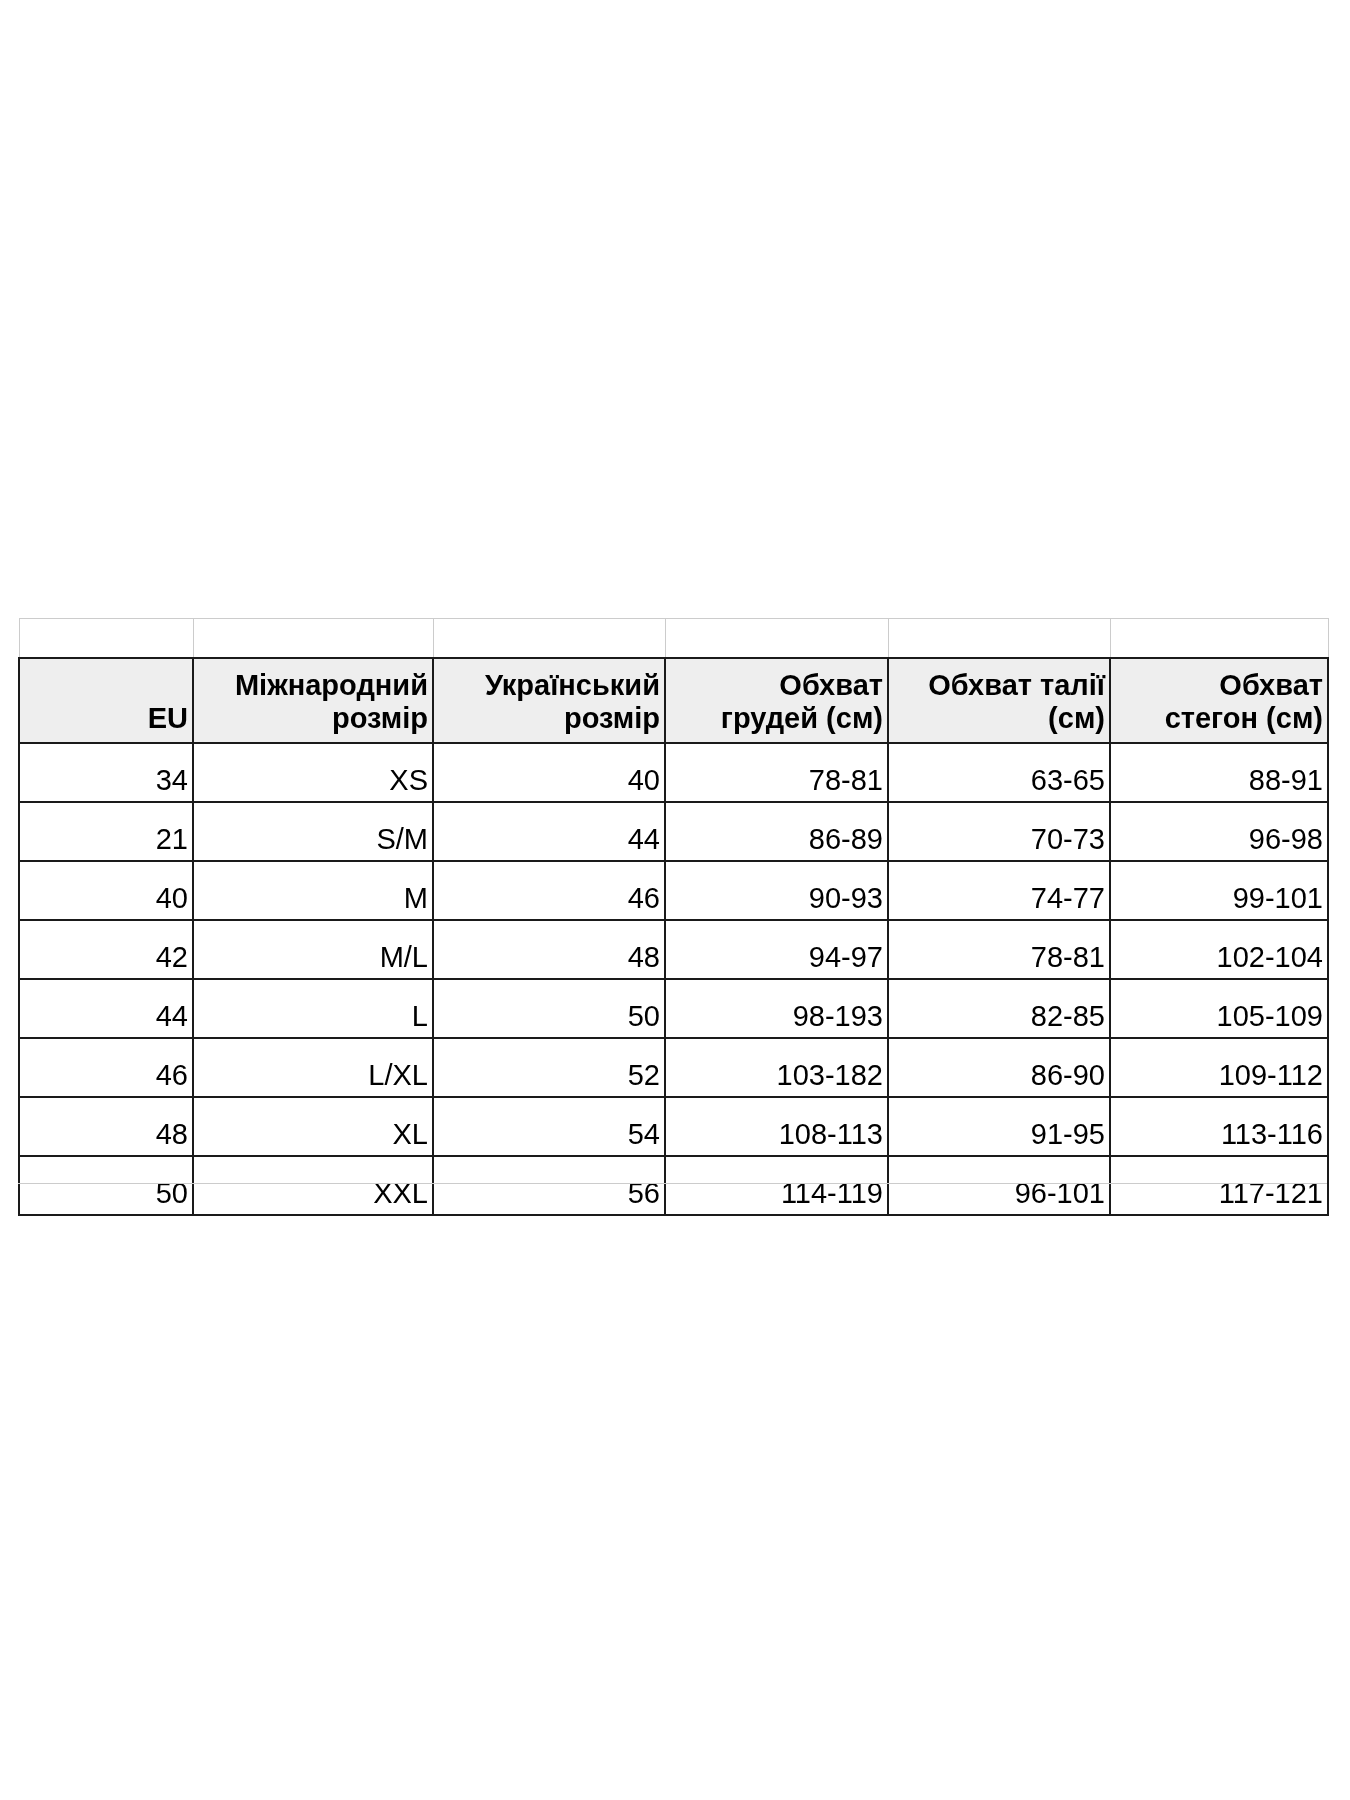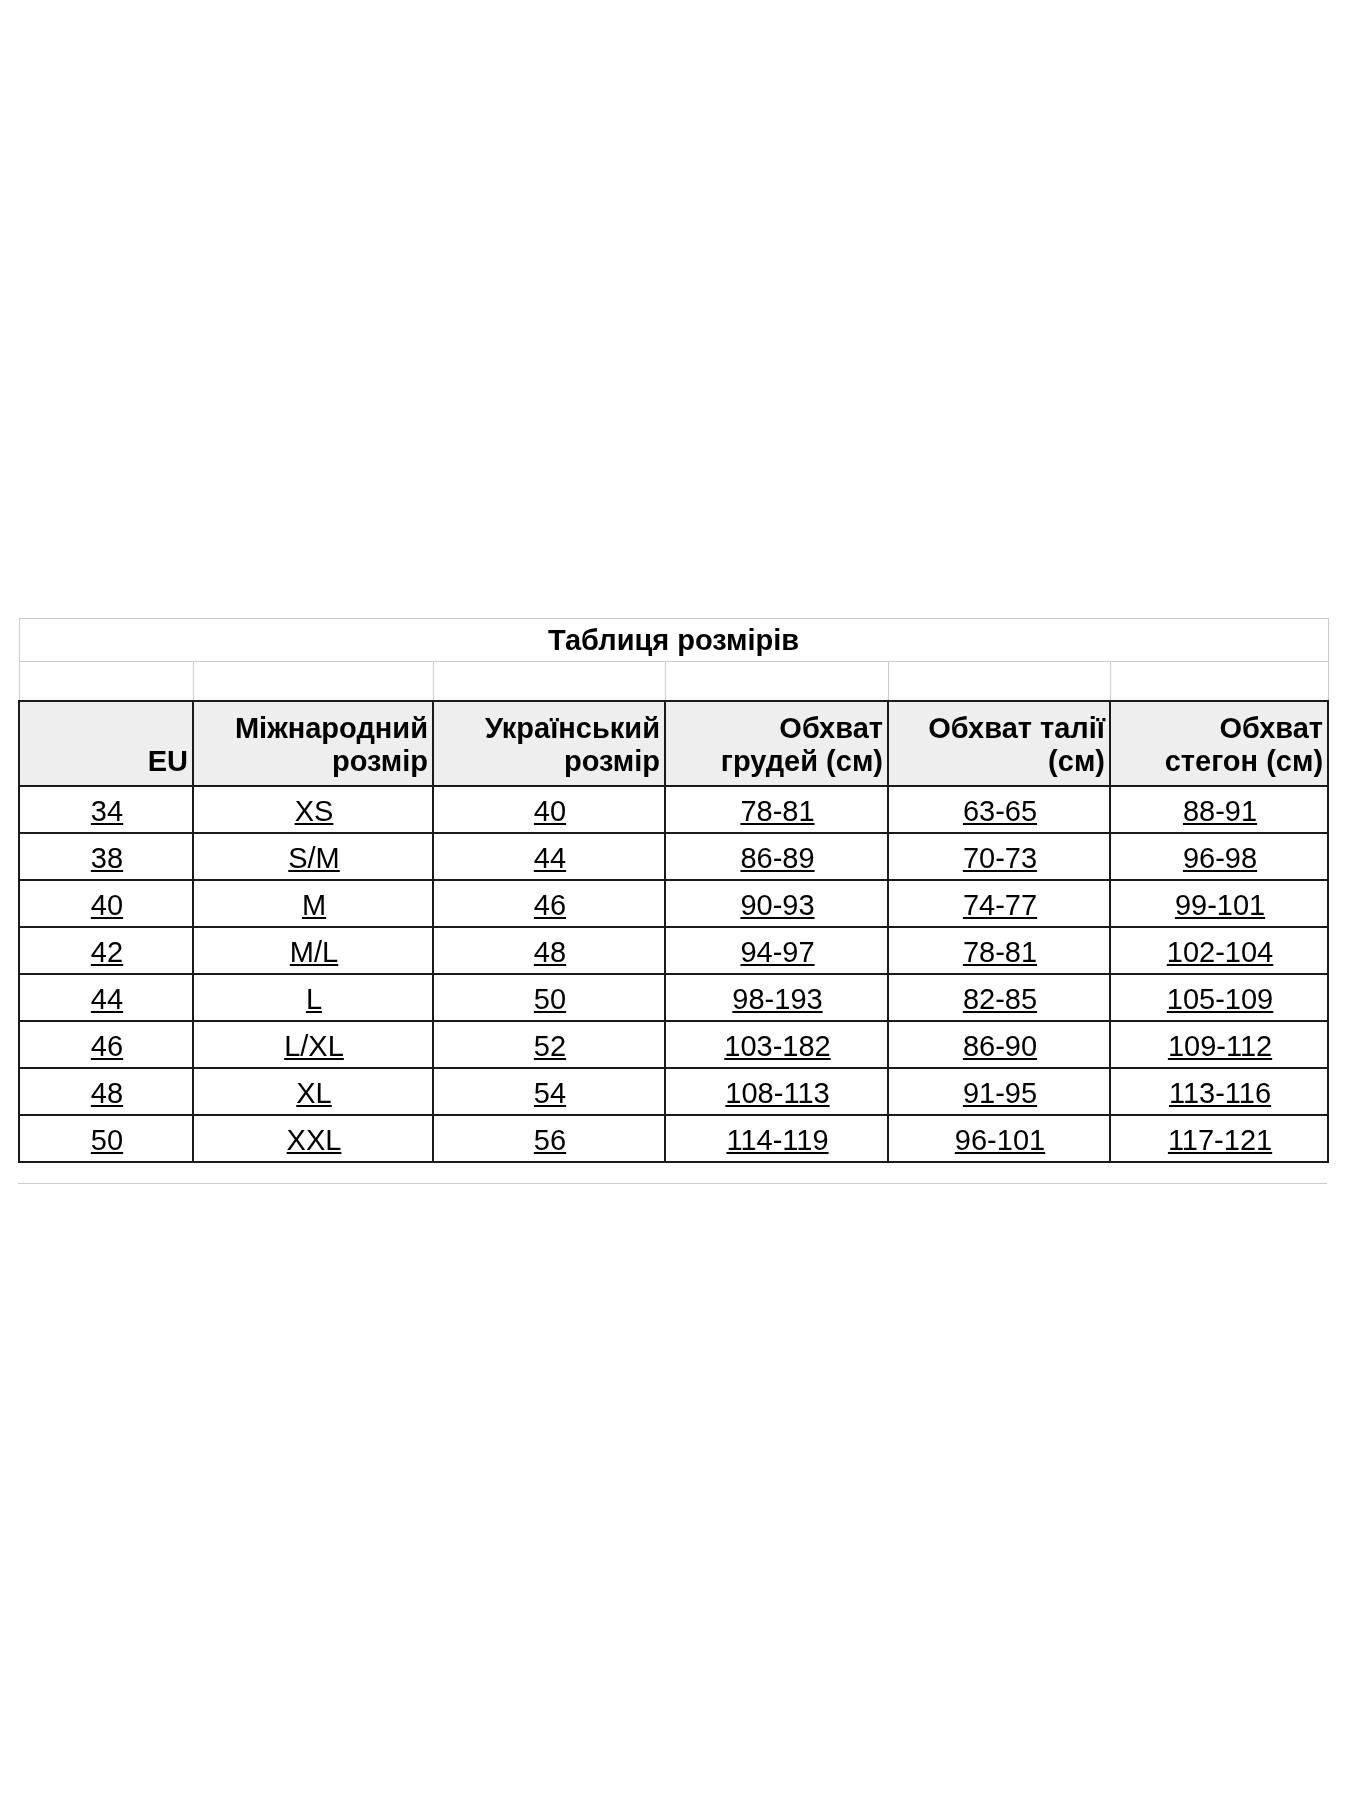--- a/index.html
+++ b/index.html
@@ -53,26 +53,25 @@
     padding: 2px 4px 7px 4px;
     white-space: pre-line;
     overflow: hidden;
   }
   
   tr.data-row td.data-cell {
     height: 41px;
     border: 2px solid #1a1a1a;
     font-size: 29px;
     font-weight: normal;
-    text-align: center;
+    text-align: right;
     vertical-align: middle;
-    padding: 4px 4px 0 6px;
+    padding: 16px 4px 0 6px;
     white-space: nowrap;
     overflow: hidden;
-    text-decoration: underline;
   }
   
   .table-underline {
     position: absolute;
     left: 18px;
     top: 1183px;
     width: 1309px;
     height: 0;
     border-top: 1px solid #cccccc;
   }
@@ -84,23 +83,20 @@
   <table class="size-table">
     <colgroup>
       <col style="width:174px">
       <col style="width:240px">
       <col style="width:232px">
       <col style="width:223px">
       <col style="width:222px">
       <col style="width:218px">
     </colgroup>
     <tbody>
-      <tr>
-        <td class="title-cell" colspan="6">Таблиця розмірів</td>
-      </tr>
       <tr>
           <td class="spacer-cell"></td>
           <td class="spacer-cell"></td>
           <td class="spacer-cell"></td>
           <td class="spacer-cell"></td>
           <td class="spacer-cell"></td>
           <td class="spacer-cell"></td>
         </tr>
       <tr>
           <th class="header-cell">EU</th>
@@ -119,21 +115,21 @@
     <tbody>
         <tr class="data-row">
           <td class="data-cell">34</td>
           <td class="data-cell">XS</td>
           <td class="data-cell">40</td>
           <td class="data-cell">78-81</td>
           <td class="data-cell">63-65</td>
           <td class="data-cell">88-91</td>
         </tr>
         <tr class="data-row">
-          <td class="data-cell">38</td>
+          <td class="data-cell">21</td>
           <td class="data-cell">S/M</td>
           <td class="data-cell">44</td>
           <td class="data-cell">86-89</td>
           <td class="data-cell">70-73</td>
           <td class="data-cell">96-98</td>
         </tr>
         <tr class="data-row">
           <td class="data-cell">40</td>
           <td class="data-cell">M</td>
           <td class="data-cell">46</td>

